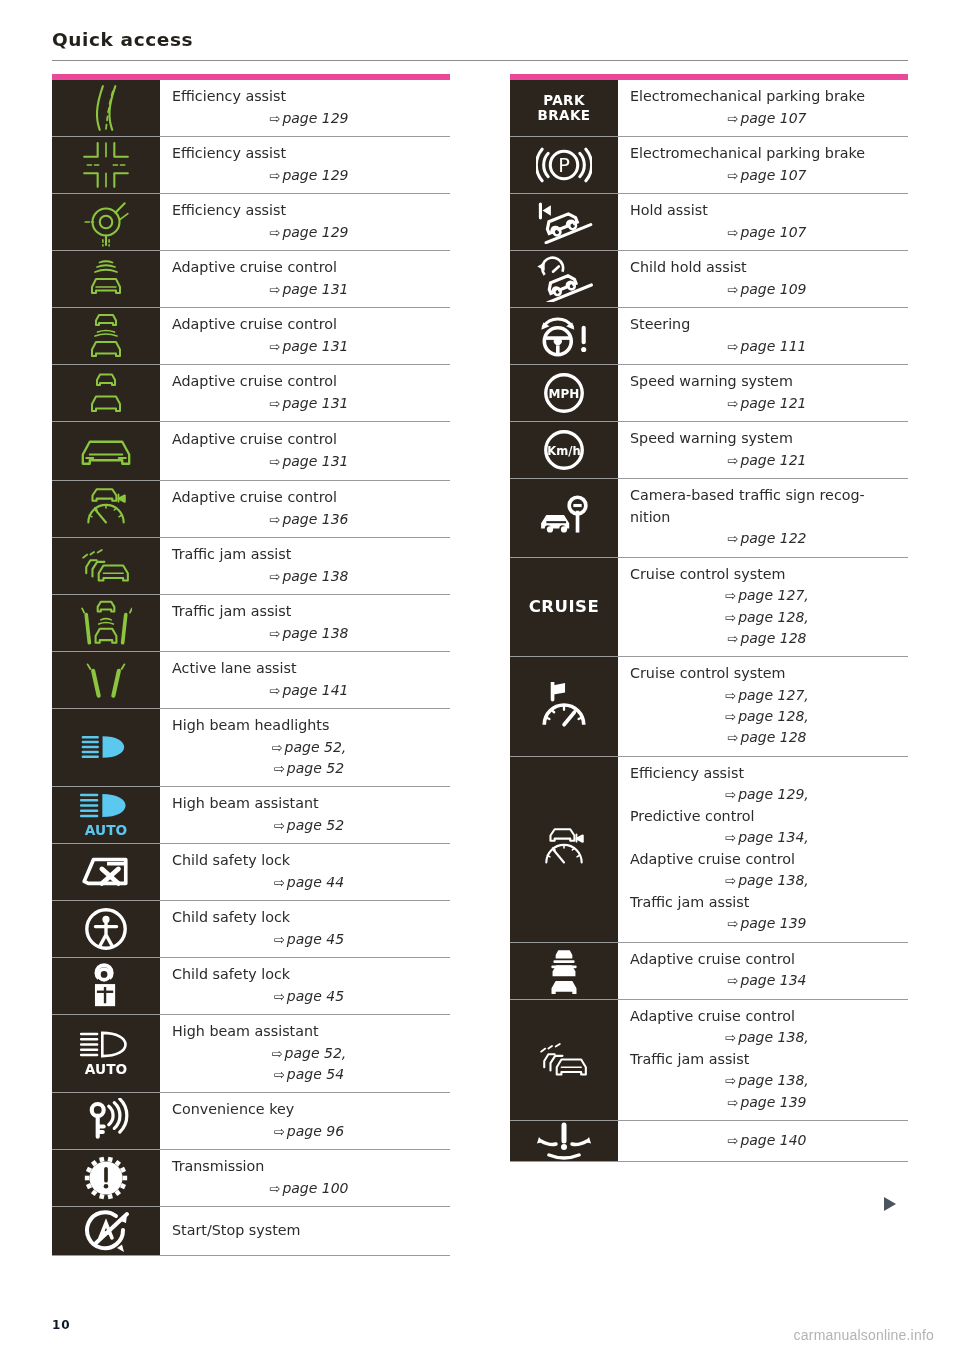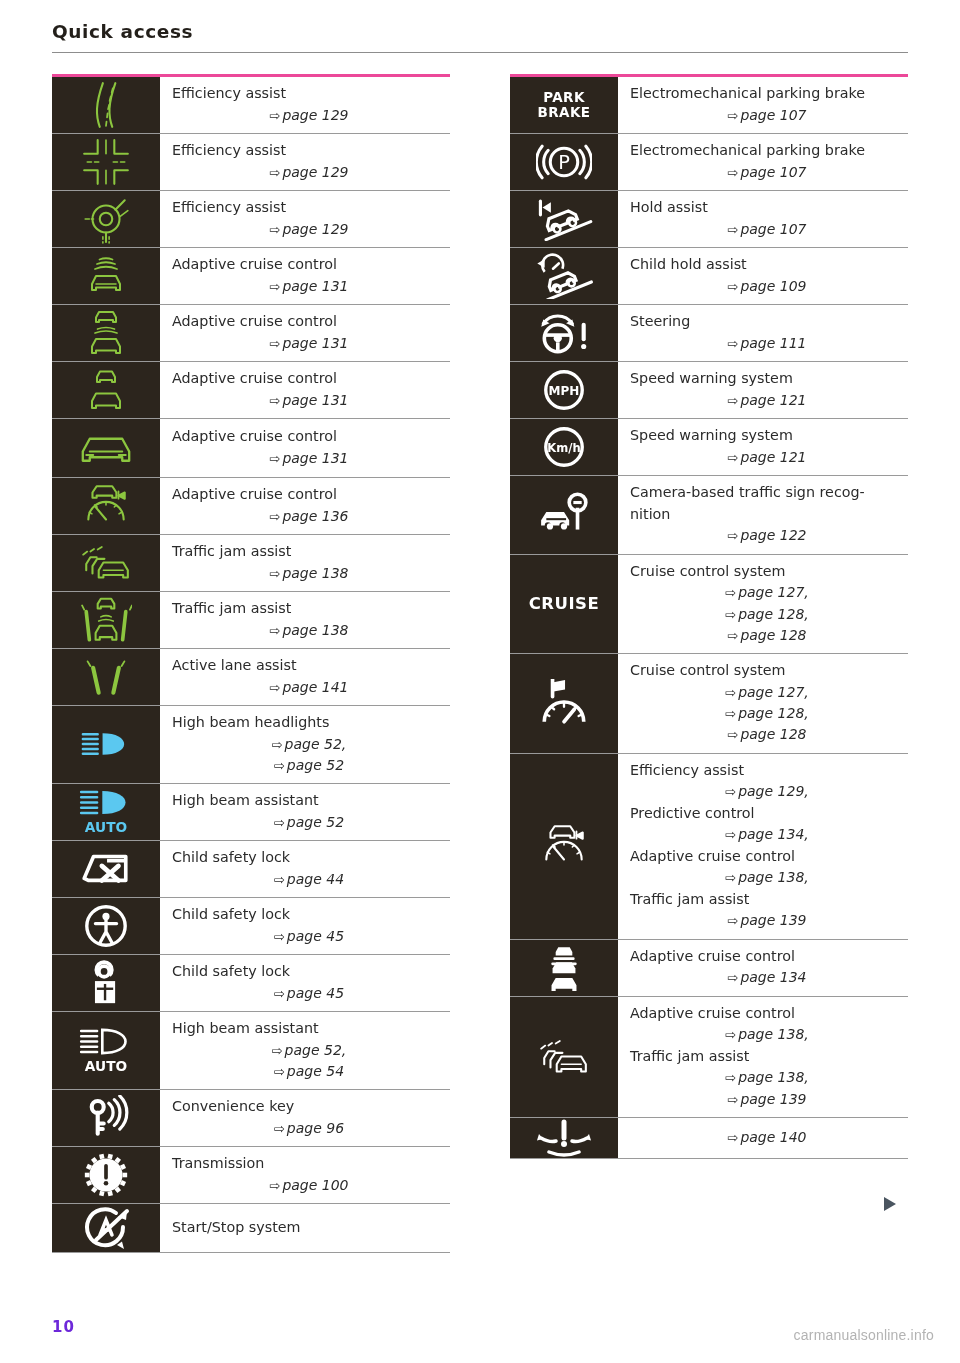--- a/index.html
+++ b/index.html
@@ -12,38 +12,38 @@
     overflow:hidden;
   }
   .page{position:relative;width:960px;height:1363px;}
 
   
   .header{
     position:absolute;left:52px;top:22px;width:856px;
   }
   .page-title{
     font-size:18.5px;font-weight:bold;letter-spacing:.6px;
-    color:#231f1a;margin:0 0 10px 0;line-height:1.1;
+    color:#231f1a;margin:8px 0 10px 0;line-height:1.1;
   }
   .header-rule{
     height:1px;background:#8d8d8d;width:856px;
   }
 
   
   .columns{
     position:absolute;left:52px;top:74px;
     width:856px;
     display:flex;
     justify-content:space-between;
   }
   .col{width:398px;}
   .col-right{width:398px;margin-left:7px;}
 
   .table{
-    border-top:3px solid #ec4899;
+    border-top:6px solid #ec4899;
     border-collapse:separate;
   }
   .row{
     display:flex;
     align-items:stretch;
     border-bottom:1px solid #9a9a9a;
   }
   .row:last-child{border-bottom:1px solid #9a9a9a;}
 
   .icon-cell{
@@ -69,21 +69,21 @@
     text-align:center;
   }
   .t-ref .arrow{
     font-style:normal;display:inline-block;margin-right:2px;
     font-size:13px;
   }
 
   
   .folio{
     position:absolute;left:52px;top:1318px;
-    font-size:15px;font-weight:bold;letter-spacing:1px;color:#6d28d9;
+    font-size:12px;font-weight:bold;letter-spacing:1px;color:#0f172a;
   }
   .watermark{
     position:absolute;right:26px;top:1327px;
     font-size:14px;color:#b3b3b3;letter-spacing:.2px;
     font-family:"Liberation Sans",sans-serif;
   }
   .next-arrow{
     position:absolute;left:884px;top:1197px;
     width:0;height:0;
     border-left:12px solid #4a5560;

